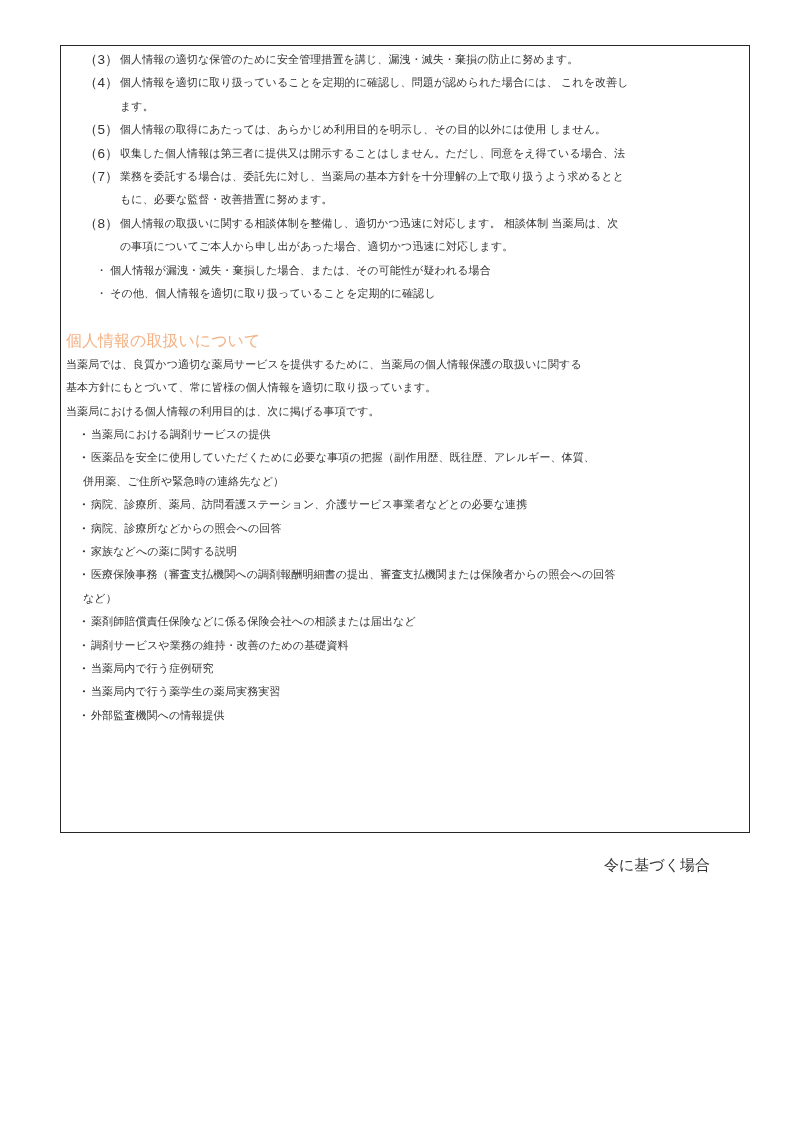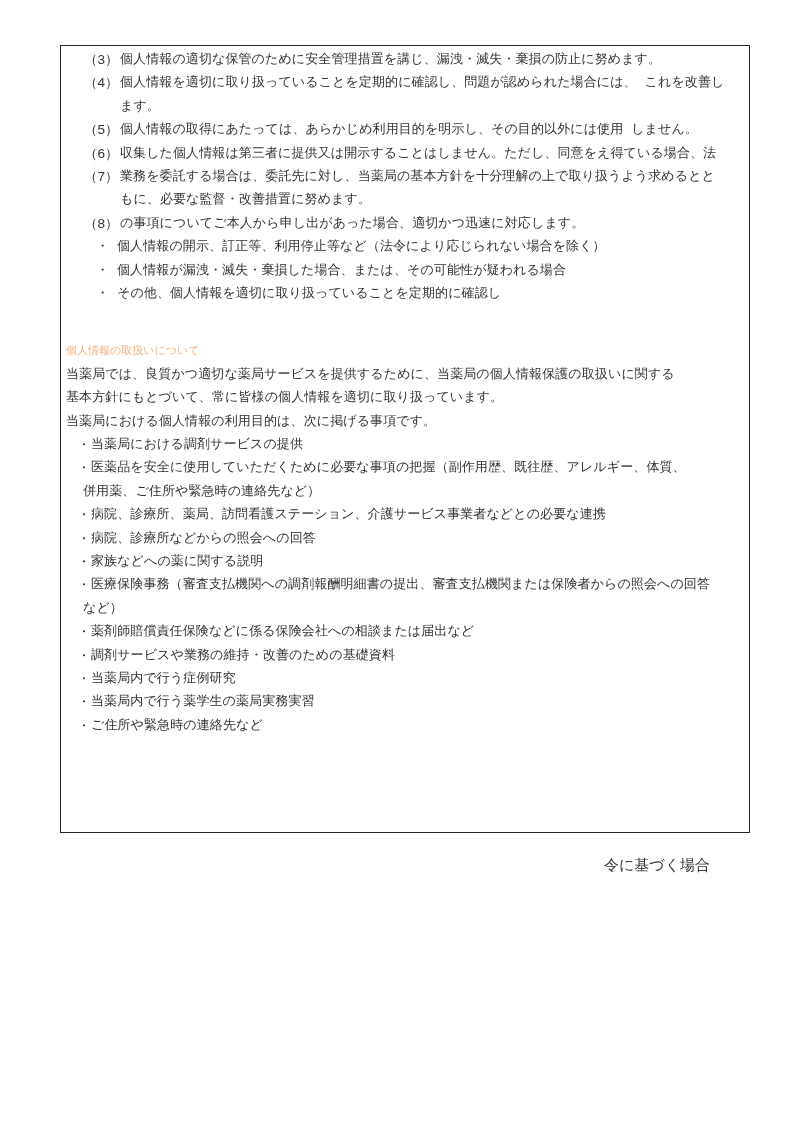--- a/index.html
+++ b/index.html
@@ -8,29 +8,29 @@
     font-family:"Liberation Sans","DejaVu Sans",sans-serif;
     color:#333333;
   }
   .page{position:absolute;inset:0;}
   .content-box{
     position:absolute;left:60px;top:45px;width:690px;height:788px;
     border:1.5px solid #262626;box-sizing:border-box;
     padding:2px 4px 0 5px;overflow:hidden;
   }
   .t-line{
-    font-size:13px;line-height:23.4px;height:23.4px;
-    white-space:pre;letter-spacing:0.1px;font-family:Liberation Mono, monospace;
+    font-size:11px;line-height:23.4px;height:23.4px;
+    white-space:pre;letter-spacing:0.1px;
   }
   .n-item{display:flex;padding-left:18px;}
   .n-num{flex:0 0 36px;width:36px;font-size:13.5px;line-height:23.4px;white-space:pre;}
   .n-lines{flex:1;min-width:0;}
   .sub{padding-left:30px;}
   .sec-heading{
-    margin-top:34px;font-size:11px;line-height:23.4px;height:23.4px;
+    margin-top:24px;font-size:16px;line-height:23.4px;height:23.4px;
     color:#F4B183;white-space:pre;
   }
   .b-item{display:flex;padding-left:11px;}
   .b-marker{flex:0 0 14px;width:14px;font-size:13.5px;line-height:23.4px;}
   .b-lines{flex:1;min-width:0;}
   .cont{margin-left:-8px;}
   .footer{
     position:absolute;top:853px;left:0;width:710px;text-align:right;
     font-size:15px;line-height:23.4px;color:#333333;white-space:pre;
   }
@@ -75,25 +75,25 @@
       <span class="n-num">（7）</span>
       <div class="n-lines">
         <div class="t-line">業務を委託する場合は、委託先に対し、当薬局の基本方針を十分理解の上で取り扱うよう求めるとと</div>
         <div class="t-line">もに、必要な監督・改善措置に努めます。</div>
       </div>
     </div>
 
     <div class="n-item">
       <span class="n-num">（8）</span>
       <div class="n-lines">
+        <div class="t-line">個人情報の取扱いに関する相談体制を整備し、適切かつ迅速に対応します。 相談体制 当薬局は、次</div>
         <div class="t-line">の事項についてご本人から申し出があった場合、適切かつ迅速に対応します。</div>
       </div>
     </div>
 
-    <div class="t-line sub">・ 個人情報の開示、訂正等、利用停止等など（法令により応じられない場合を除く）</div>
     <div class="t-line sub">・ 個人情報が漏洩・滅失・棄損した場合、または、その可能性が疑われる場合</div>
     <div class="t-line sub">・ その他、個人情報を適切に取り扱っていることを定期的に確認し</div>
 
     <div class="sec-heading">個人情報の取扱いについて</div>
 
     <div class="t-line">当薬局では、良質かつ適切な薬局サービスを提供するために、当薬局の個人情報保護の取扱いに関する</div>
     <div class="t-line">基本方針にもとづいて、常に皆様の個人情報を適切に取り扱っています。</div>
     <div class="t-line">当薬局における個人情報の利用目的は、次に掲げる事項です。</div>
 
     <div class="b-item">
@@ -164,21 +164,21 @@
     <div class="b-item">
       <span class="b-marker">・</span>
       <div class="b-lines">
         <div class="t-line">当薬局内で行う薬学生の薬局実務実習</div>
       </div>
     </div>
 
     <div class="b-item">
       <span class="b-marker">・</span>
       <div class="b-lines">
-        <div class="t-line">ご住所や緊急時の連絡先など</div>
+        <div class="t-line">外部監査機関への情報提供</div>
       </div>
     </div>
 
   </div>
 
   <div class="footer">令に基づく場合</div>
 
 </div>
 
 </body></html>

